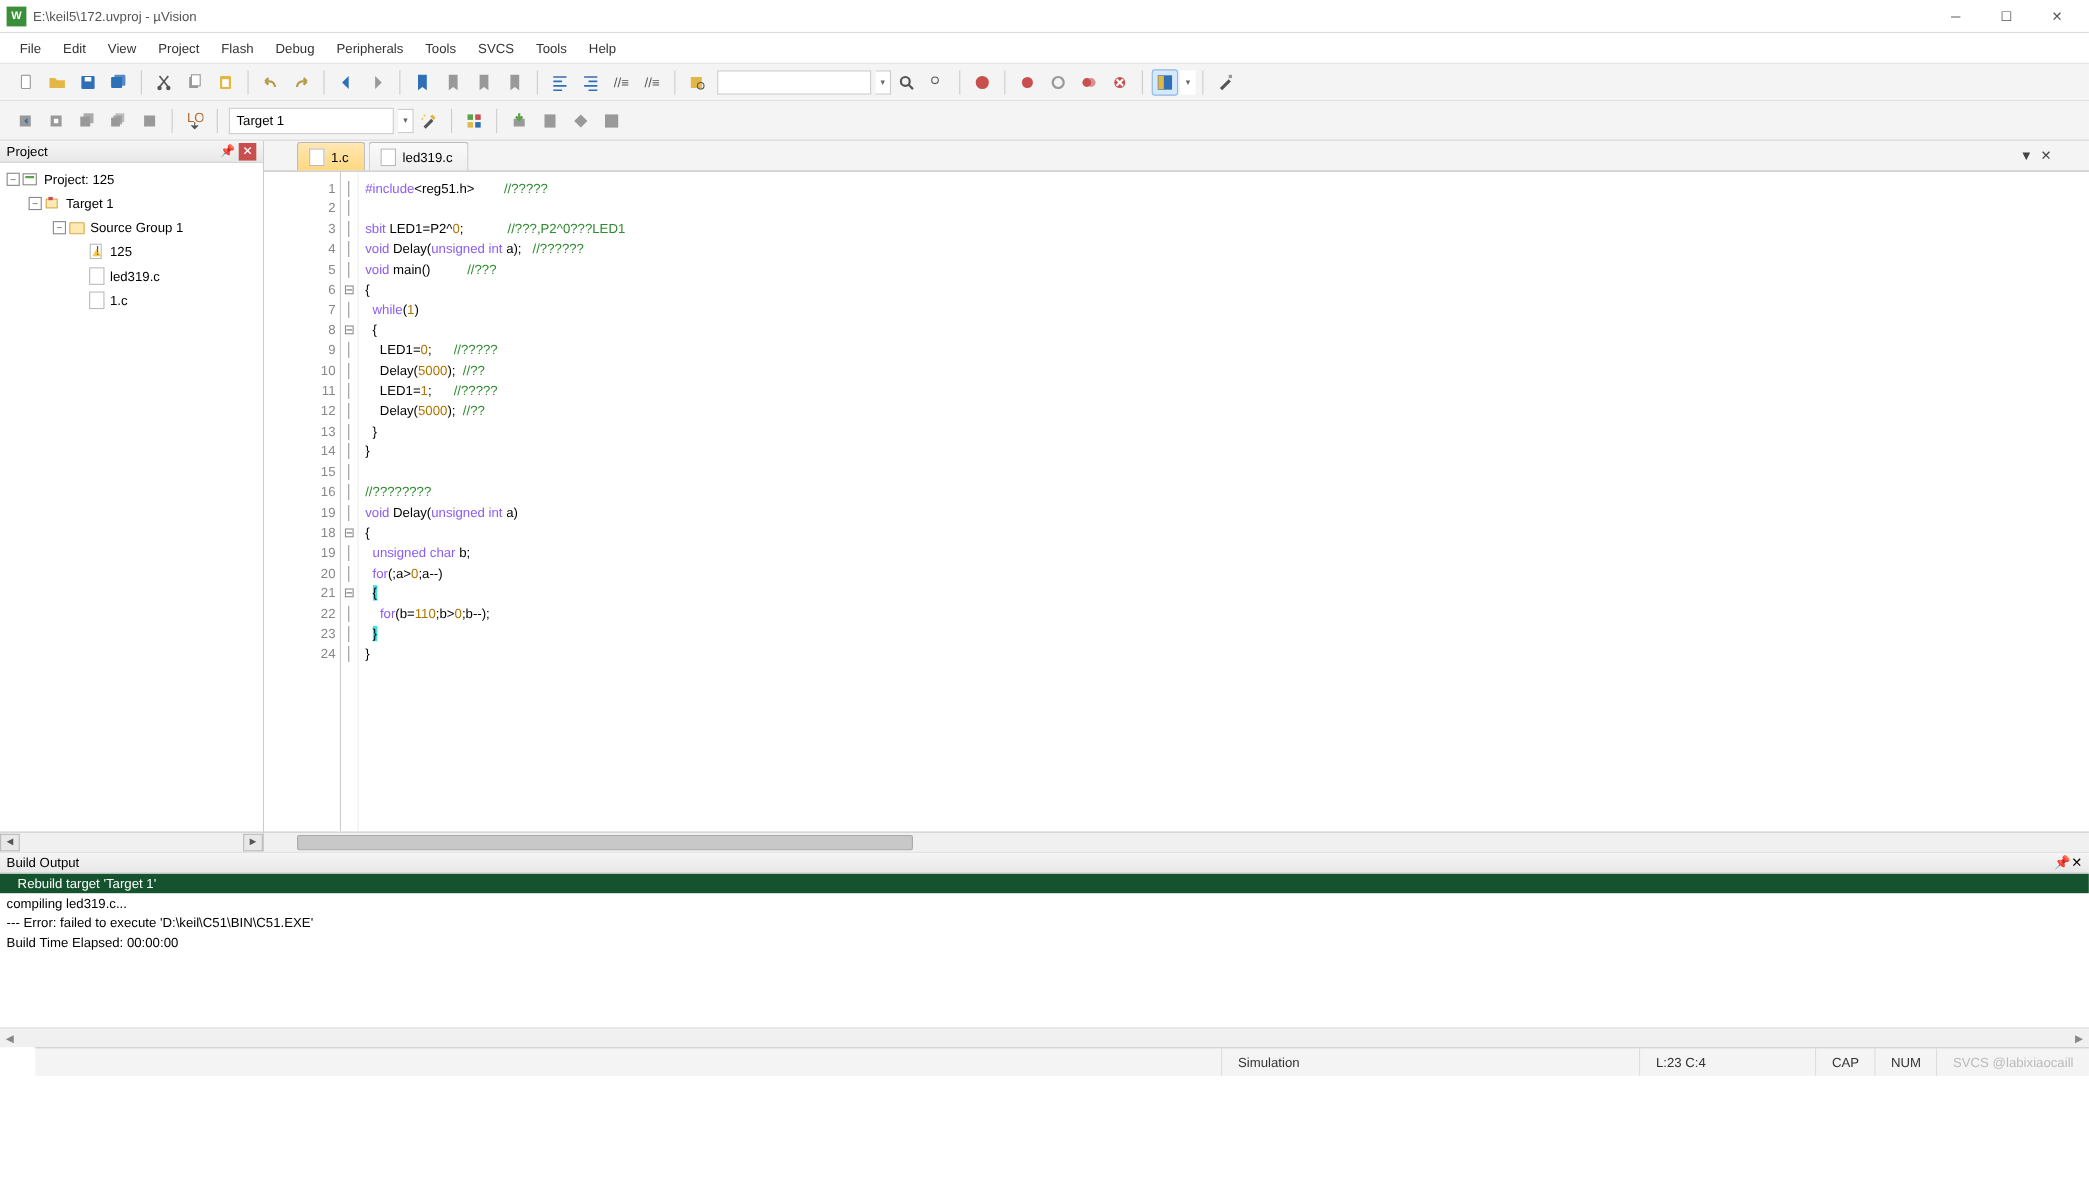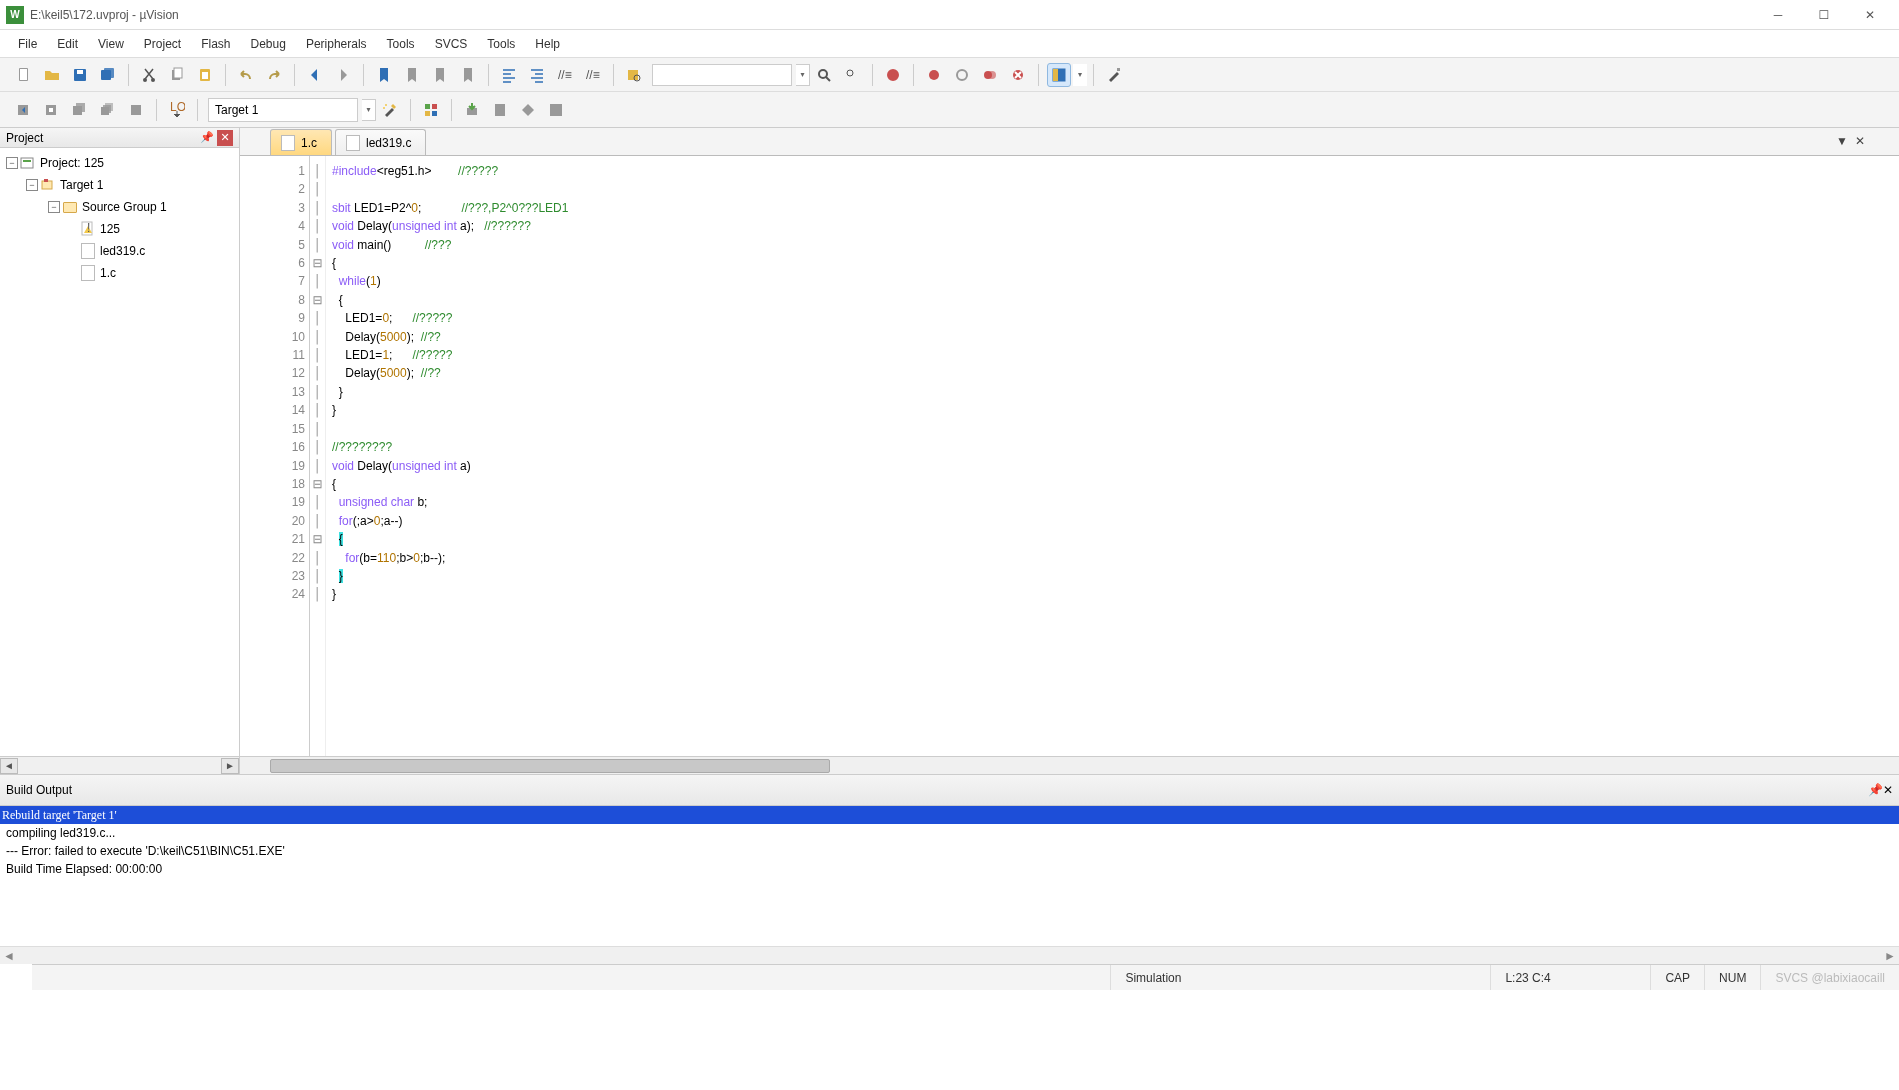--- a/index.html
+++ b/index.html
@@ -57,23 +57,23 @@
 .fold { width:16px; background:#fff; border-right:1px solid #eee; line-height:18.4px; padding-top:6px; color:#888; font-size:10px; text-align:center; }
 .src { flex:1; padding:6px 0 0 6px; line-height:18.4px; white-space:pre; overflow:auto; }
 .kw { color:#8b5cf6; }
 .com { color:#2e8b2e; }
 .num { color:#b07400; }
 .hl { background:#3ee0e0; }
 .hscroll { height:18px; border-top:1px solid #ccc; background:#f0f0f0; display:flex; align-items:center; }
 .hscroll .thumb { width:560px; height:14px; background:#c8c8c8; margin-left:30px; border:1px solid #aaa; border-radius:2px; }
 
 
-.bohead { height:32px; background:linear-gradient(#f5f5f5,#e8e8e8); border-top:1px solid #ccc; border-bottom:1px solid #ccc; display:flex; align-items:center; padding:0 6px; font-size:11px; }
+.bohead { height:20px; background:linear-gradient(#f5f5f5,#e8e8e8); border-top:1px solid #ccc; border-bottom:1px solid #ccc; display:flex; align-items:center; padding:0 6px; font-size:11px; }
 .boout { height:140px; font-family: Consolas,"Courier New",monospace; font-size:14px; line-height:18px; background:#fff; padding:0; overflow:auto; }
-.boout .sel { background:#1d4ed8; color:#fff; display:block; padding-left:2px;font-family:Liberation Serif, serif; }
+.boout .sel { background:#14532d; color:#fff; display:block; padding-left:16px; }
 .boout .ln { display:block; padding-left:6px; }
 .boscroll { height:18px; background:#f0f0f0; border-top:1px solid #ddd; display:flex; align-items:center; }
 .boscroll .bol { width:18px; height:16px; color:#888; display:flex; align-items:center; justify-content:center; }
 .boscroll .bor { margin-left:auto; width:18px; height:16px; color:#888; display:flex; align-items:center; justify-content:center; }
 
 
 .status { height:26px; border-top:1px solid #ccc; background:#f4f4f4; display:flex; align-items:center;margin-left:32px; }
 .status .cell { padding:0 14px; border-left:1px solid #ddd; height:100%; display:flex; align-items:center; color:#333; }
 .status .first { flex:1; border-left:none; }
 

